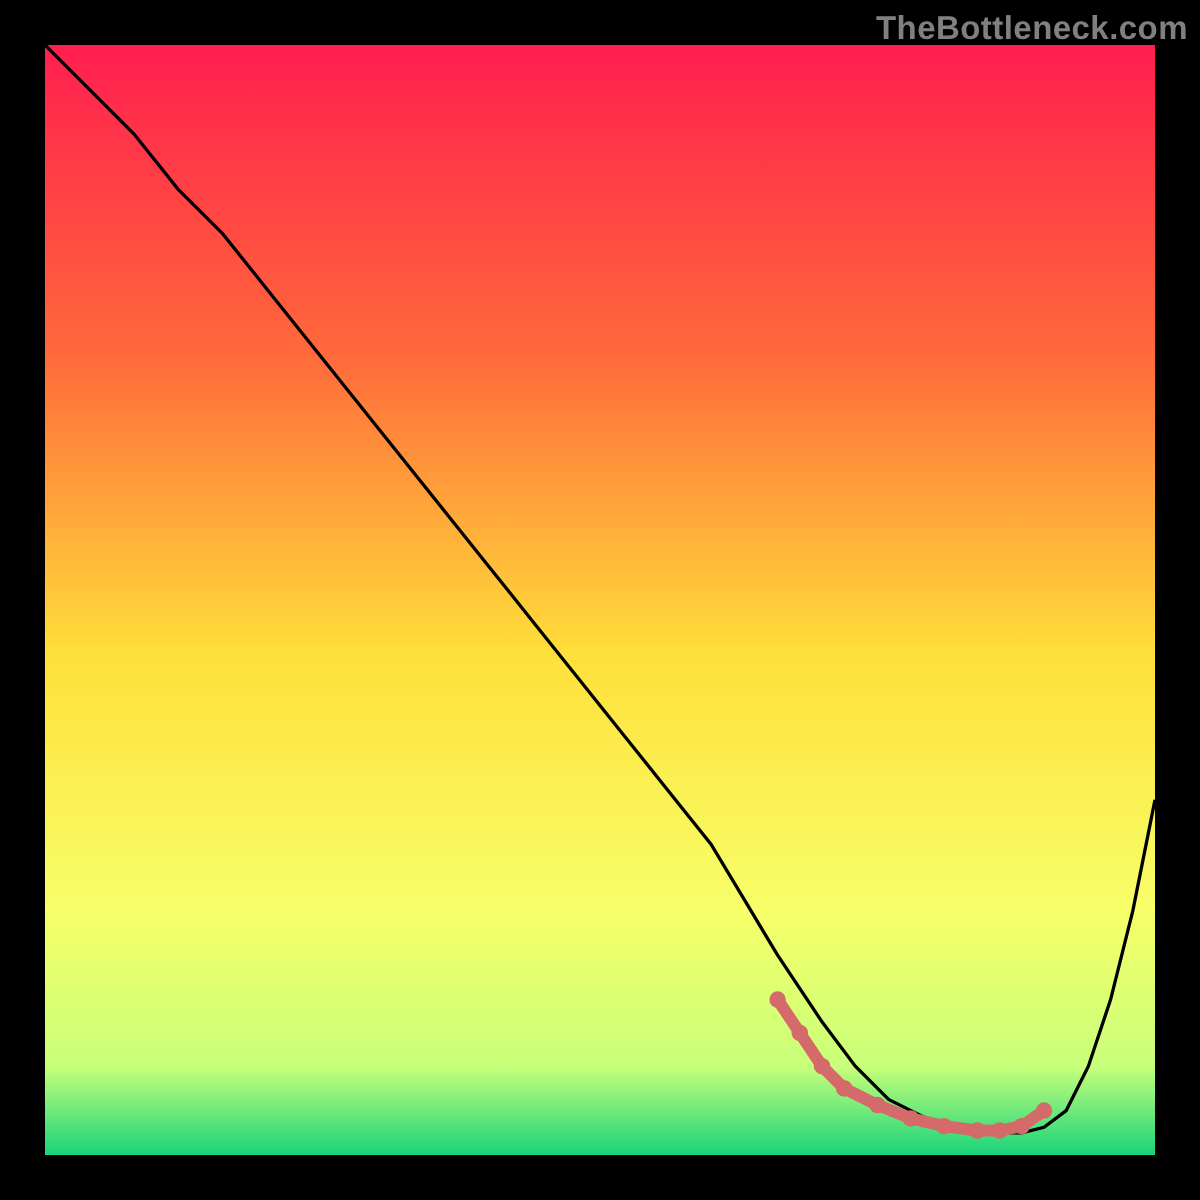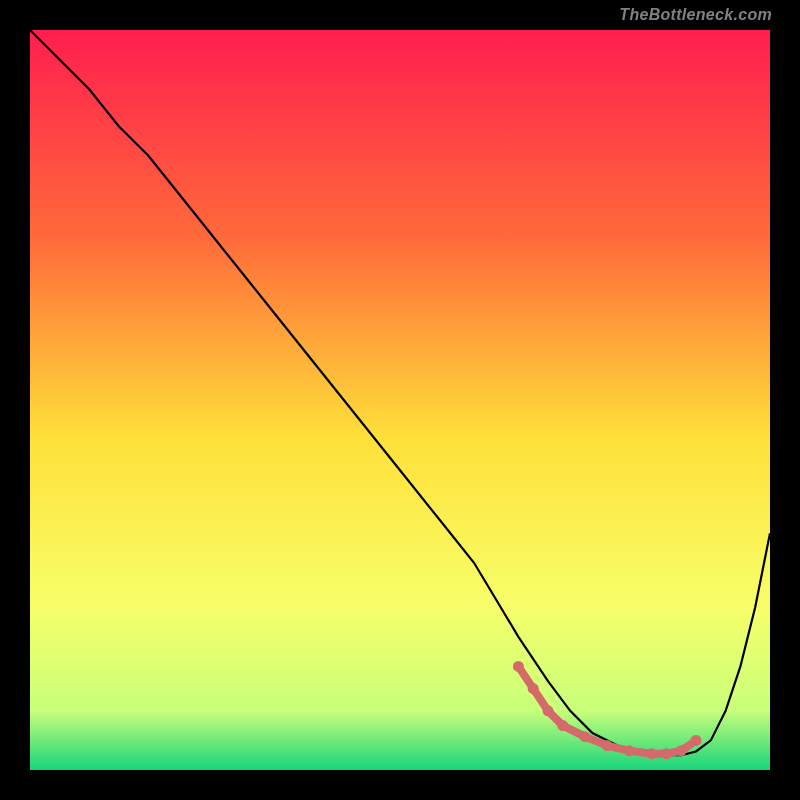--- a/index.html
+++ b/index.html
@@ -14,27 +14,26 @@
     position: absolute;
     left: 0;
     top: 0;
     width: 800px;
     height: 800px;
     background: #000;
   }
   .watermark {
     position: absolute;
     top: 6px;
-    right: 28px;
+    right: 8px;
     font-family: Arial, Helvetica, sans-serif;
-    font-size: 16px;
+    font-size: 22px;
     font-weight: 600;
     color: #808080;
     letter-spacing: 0.3px;
-    font-style: italic;
   }
   .plot-area {
     position: absolute;
     left: 30px;
     top: 30px;
     width: 740px;
     height: 740px;
   }
   .curve-line {
     fill: none;

